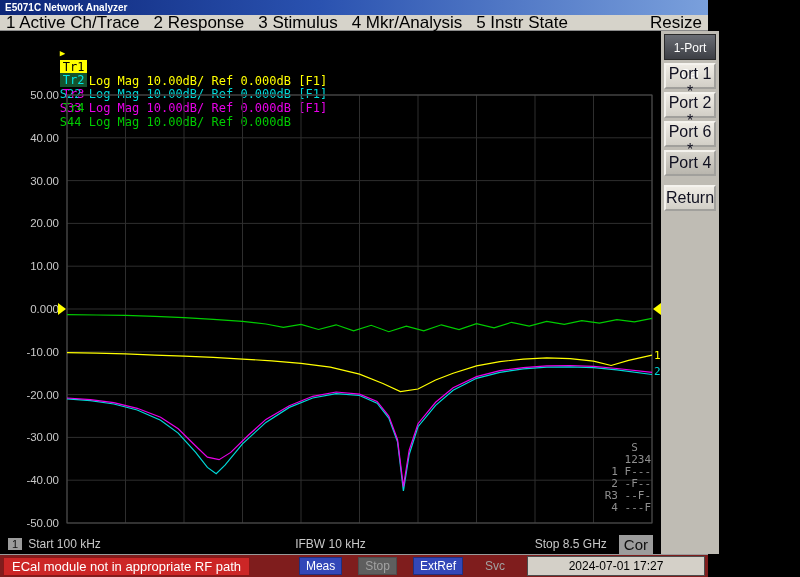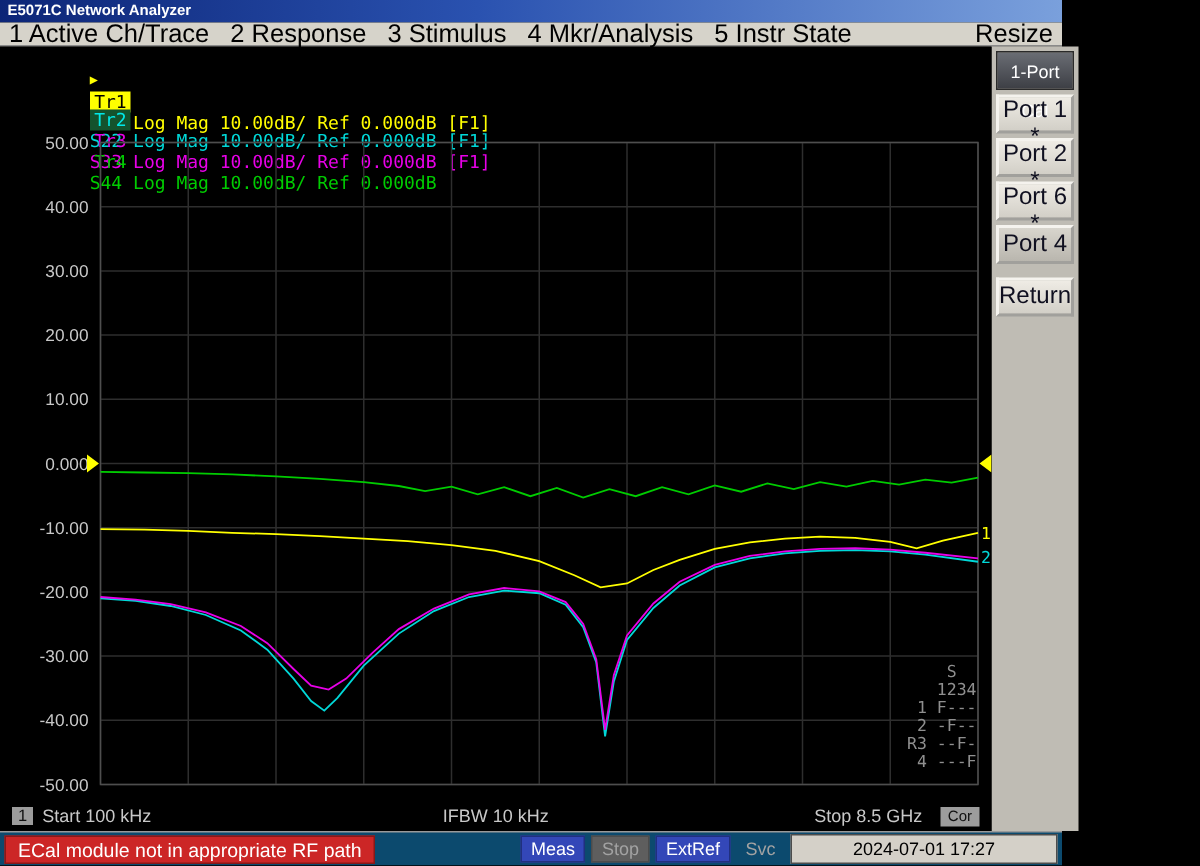--- a/index.html
+++ b/index.html
@@ -32,37 +32,37 @@
   .cal-legend { position:absolute; right:10px; bottom:40px; color:#8f8f8f;
     font-family:"DejaVu Sans Mono",monospace; font-size:11px; line-height:12px; }
 
   .stim-bar { position:absolute; left:0; bottom:0; width:661px; height:20px;
     display:flex; align-items:center; padding:0 8px; color:#c8c8c8;
     font-family:"Liberation Sans",sans-serif; font-size:12px; }
   .stim-left, .stim-right { display:flex; align-items:center; gap:6px; flex:1; }
   .stim-center { flex:1; text-align:center; }
   .stim-right { justify-content:flex-end; }
   .chan-badge { background:#9c9c9c; color:#101010; padding:0 4px; font-size:11px; }
-  .cor-badge { background:#9c9c9c; color:#101010; padding:1px 5px; font-size:10px; margin-left:6px; }
+  .cor-badge { background:#9c9c9c; color:#101010; padding:1px 5px; font-size:15px; margin-left:6px; }
 
   
   .sidebar { width:139px; height:523px; background:#bfbcb4; padding-top:1px; }
   .softkey-header { height:26px; line-height:26px; margin:2px 3px; text-align:center;
     background:linear-gradient(#6a6d74,#3d3f45); color:#fff; font-size:12px;
     border:1px solid #2a2a2a; }
   .softkey { display:block; width:calc(100% - 6px); height:26px; margin:3px 3px;
     font-family:"Liberation Sans",sans-serif; font-size:16px; color:#101020;
     background:linear-gradient(#efece5,#d2cfc7);
     border:2px outset #f5f3ee; cursor:pointer; }
   .softkey.active { background:linear-gradient(#d8d5cd,#b9b6ae); }
   .softkey.return { margin-top:9px; }
 
   
-  .statusbar { height:23px; background:#0c4a6e; border-top:1px solid #9a9a9a;
-    display:flex; align-items:center; gap:4px; padding:0 3px; font-size:12px; }
+  .statusbar { height:23px; background:#7f1d1d; border-top:1px solid #9a9a9a;
+    display:flex; align-items:center; gap:16px; padding:0 3px; font-size:12px; }
   .statusbar .spacer { flex:1; }
   .status-msg { background:#cc2626; border:1px solid #881818; color:#fff;
     font-size:13px; padding:1px 8px; white-space:nowrap; }
   .ind { padding:1px 6px; white-space:nowrap; }
   .ind.blue { background:#3347b8; color:#fff; border:1px solid #20307e; }
   .ind.dim { background:#5e5e5e; color:#a2a2a2; border:1px solid #4c4c4c; }
   .ind.plain { background:transparent; border:none; color:#a2a2a2; }
   .datetime { background:#d4d0c8; color:#000; padding:2px 8px; min-width:178px;
     text-align:center; border:1px solid #4c4c4c; }
 </style>

